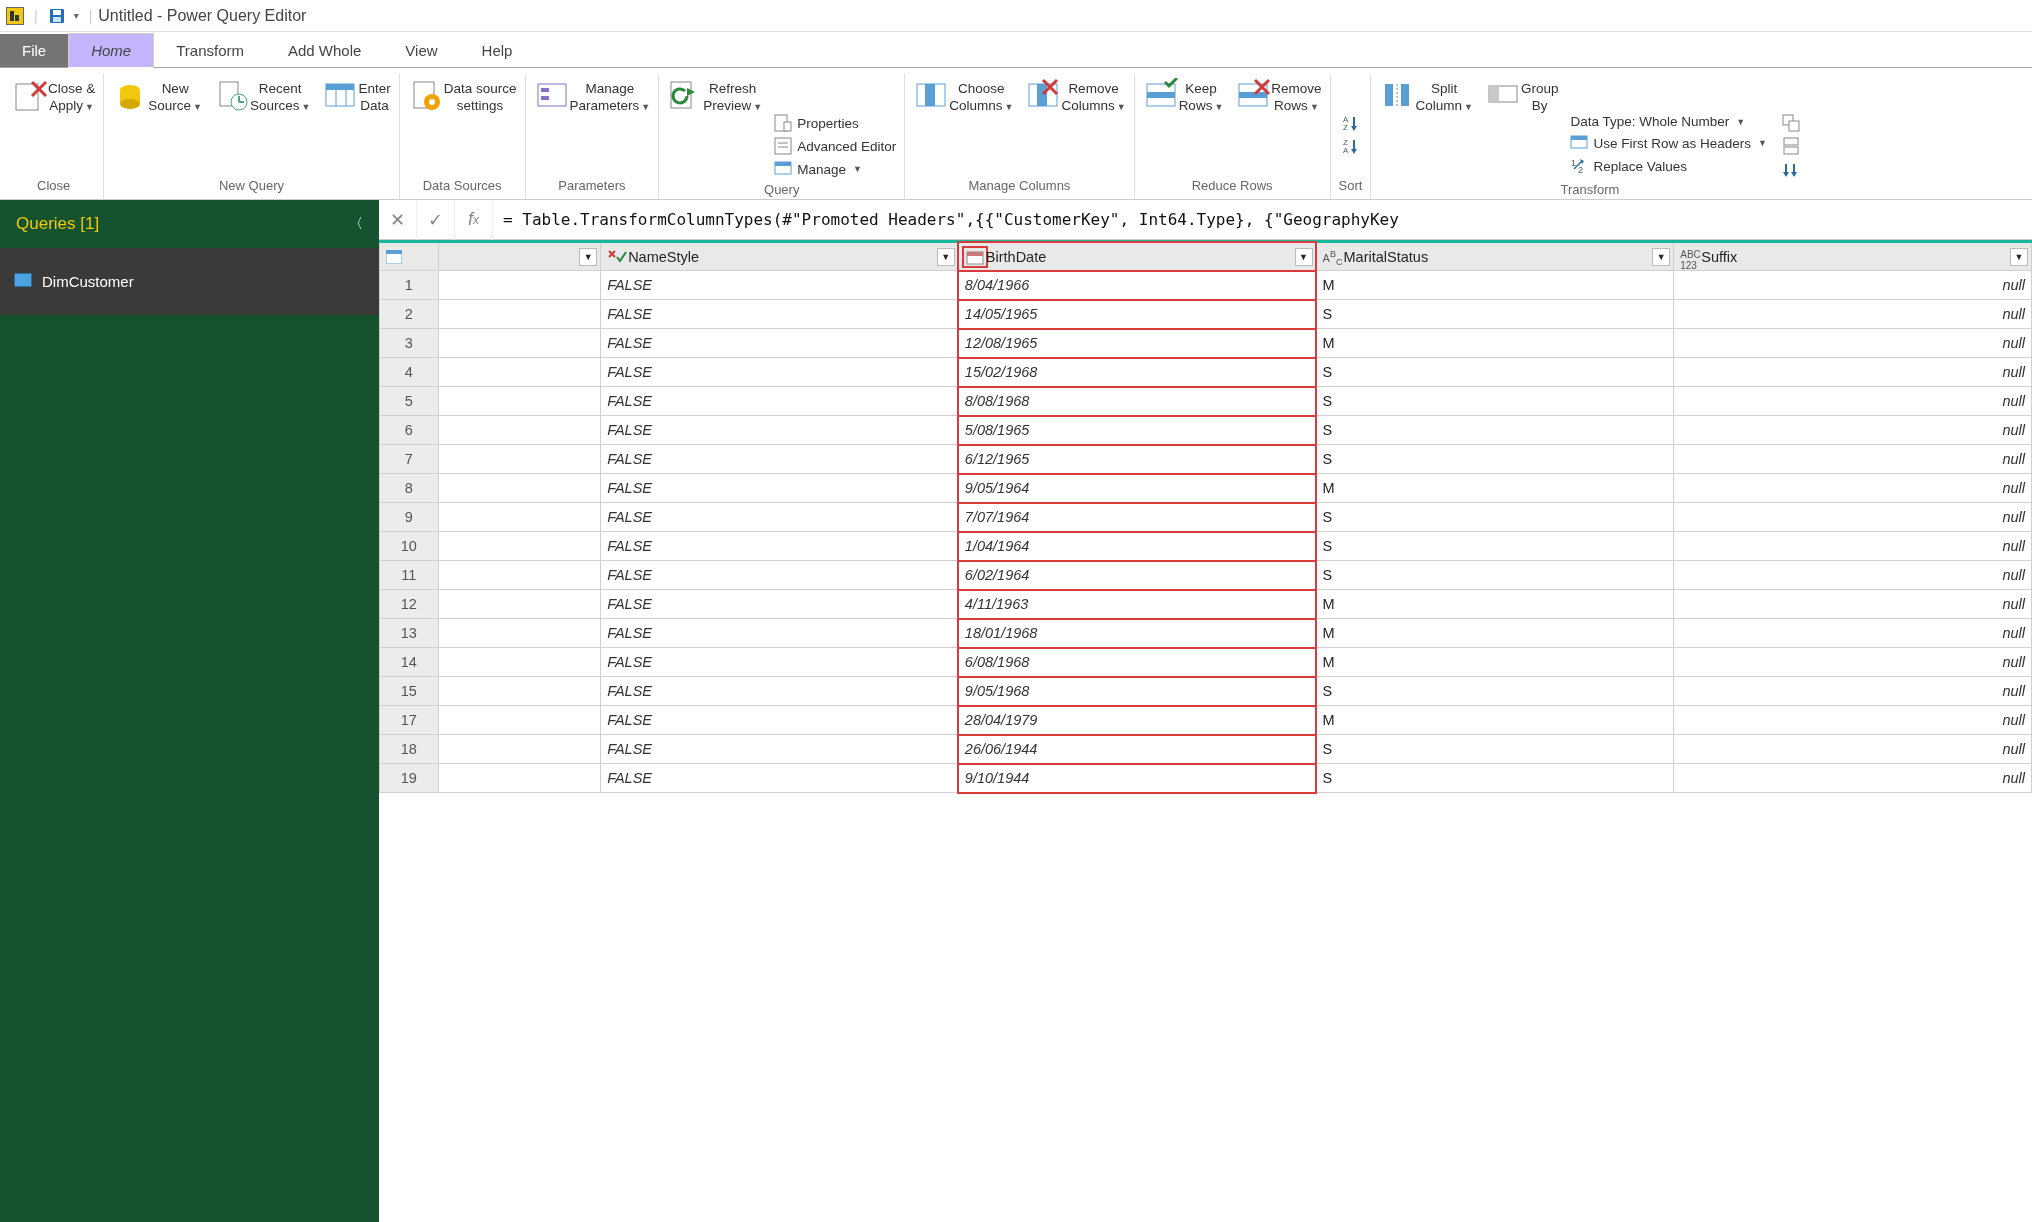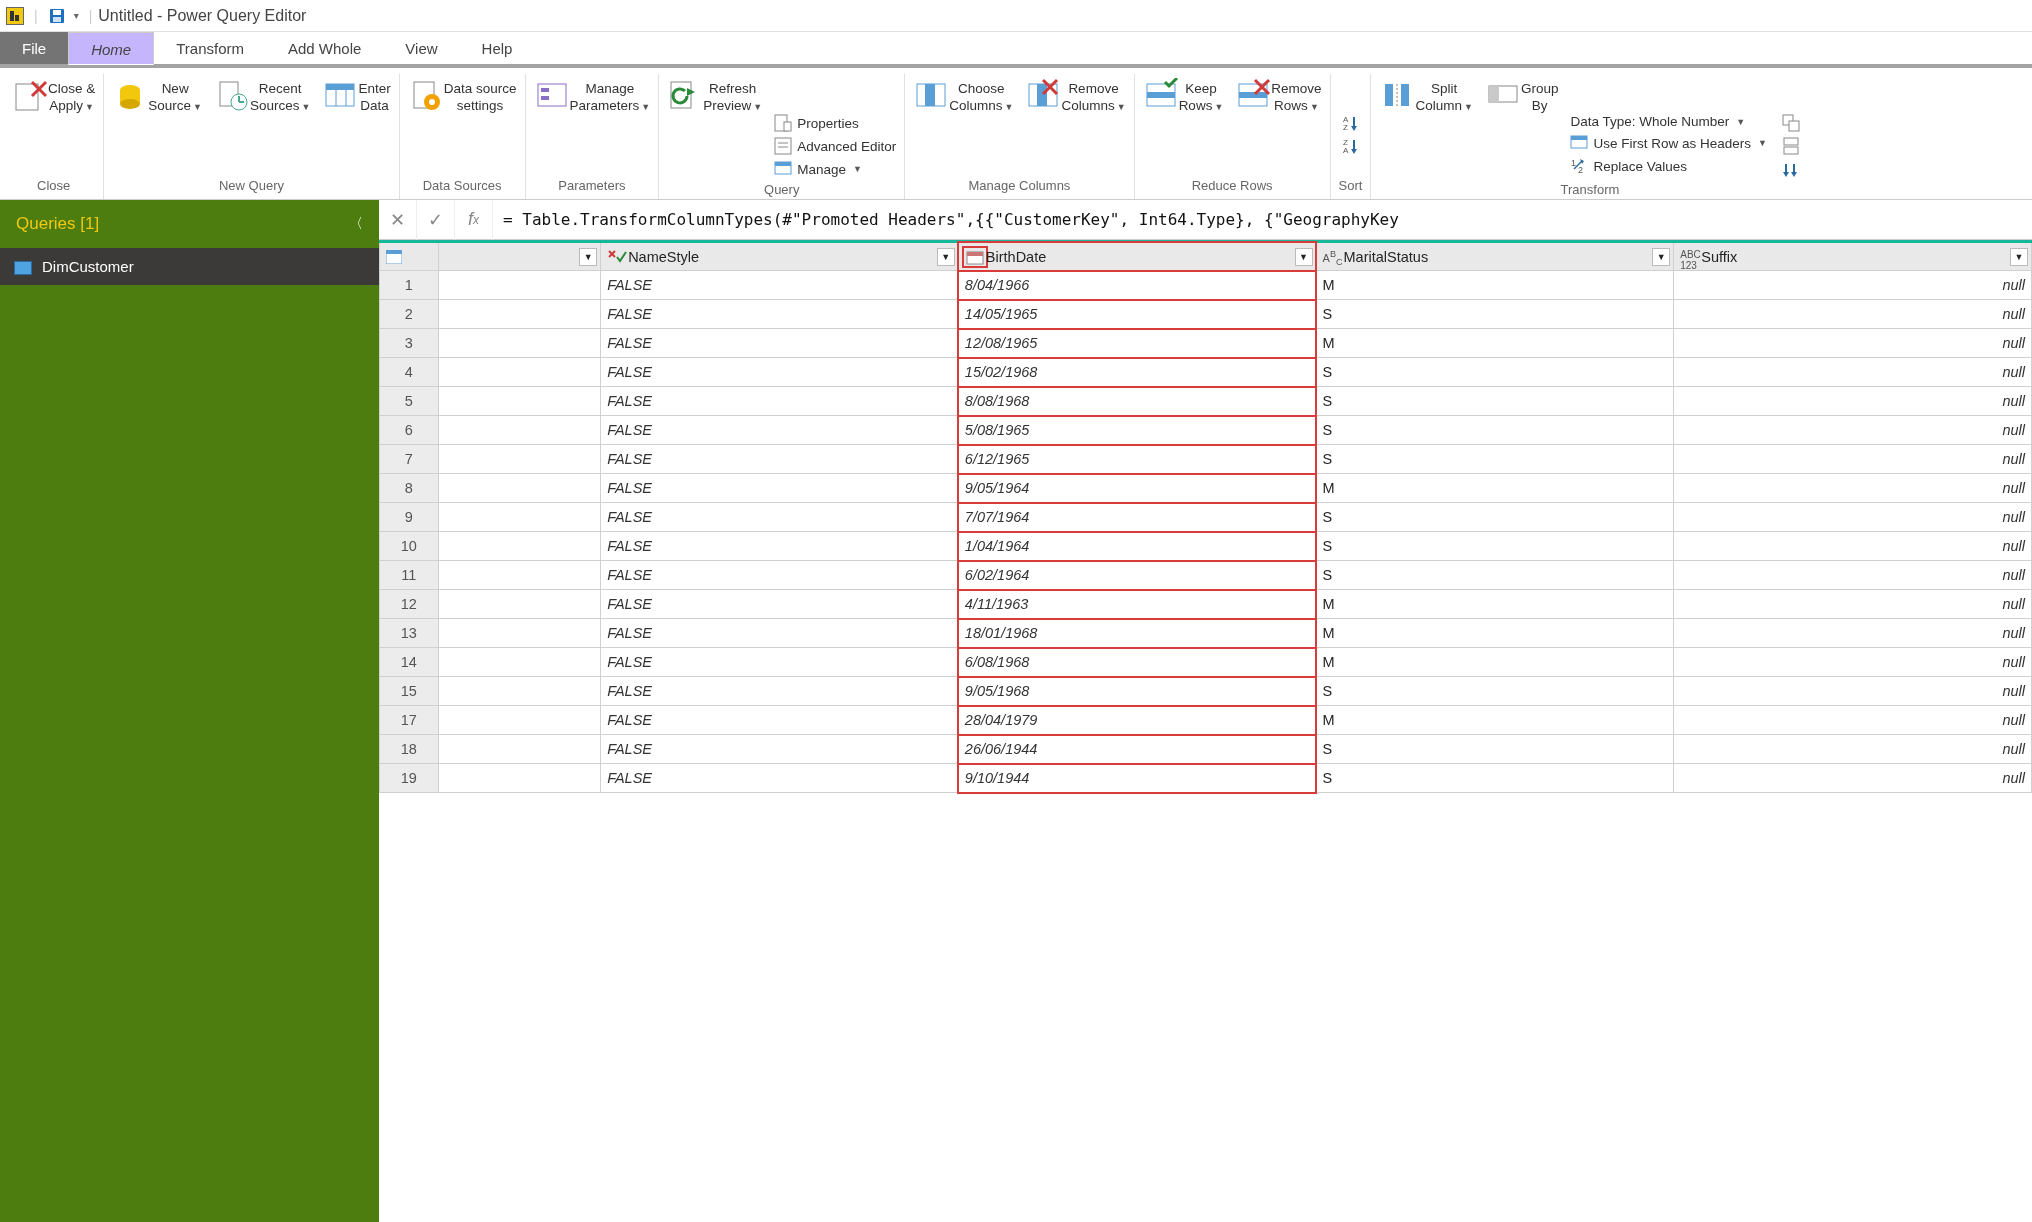--- a/index.html
+++ b/index.html
@@ -7,45 +7,45 @@
 
 
 .titlebar { display: flex; align-items: center; height: 32px; padding: 0 6px; border-bottom: 1px solid #e0e0e0; }
 .titlebar .app-icon { width: 18px; height: 18px; background: #f2c80f; border: 1px solid #666; margin-right: 4px; display: flex; align-items: center; justify-content: center; font-size: 10px; }
 .titlebar .save-icon { width: 18px; height: 18px; margin: 0 4px; }
 .titlebar .qat-drop { font-size: 10px; color: #666; padding: 0 4px; }
 .titlebar .divider { color: #ccc; margin: 0 6px; }
 .titlebar .title { font-size: 16px; color: #444; }
 
 
-.tabs { display: flex; height: 36px; border-bottom: 4px solid #a3a3a3; }
+.tabs { display: flex; align-items: flex-end; height: 36px; border-bottom: 1px solid #a3a3a3; }
 .tabs .file-tab { background: #747474; color: #fff; padding: 8px 22px; font-size: 15px; }
 .tabs .tab { padding: 8px 22px; font-size: 15px; color: #444; cursor: pointer; }
 .tabs .tab.active { border: 1px solid #ccc; border-bottom: 1px solid #fff; background: #c4b5fd; margin-bottom: -1px; font-style: italic; }
 
 
 .ribbon { display: flex; padding: 6px 4px 0 4px; border-bottom: 1px solid #ccc; height: 132px; align-items: stretch; }
 .ribbon-group { display: flex; flex-direction: column; align-items: center; justify-content: space-between; padding: 0 8px; border-right: 1px solid #e0e0e0; }
 .ribbon-group:last-child { border-right: none; }
 .ribbon-group .group-body { display: flex; align-items: flex-start; gap: 12px; flex: 1; padding-top: 4px; }
 .ribbon-group .group-label { font-size: 13px; color: #666; padding: 4px 0 6px 0; text-align: center; width: 100%; }
 .ribbon-btn { display: flex; flex-direction: row; align-items: center; justify-content: flex-start; min-width: 50px; cursor: pointer; }
 .ribbon-btn .icon { width: 36px; height: 36px; margin-bottom: 4px; display: flex; align-items: center; justify-content: center; }
 .ribbon-btn .label { font-size: 13.5px; color: #333; text-align: center; line-height: 1.25; white-space: pre-line; }
 .ribbon-col { display: flex; flex-direction: column; gap: 5px; justify-content: center; margin-top: 36px; }
 .ribbon-small { display: flex; align-items: center; gap: 5px; font-size: 13.5px; color: #333; cursor: pointer; }
 .ribbon-small .small-icon { width: 18px; height: 18px; }
 .drop-arrow { font-size: 9px; margin-left: 2px; color: #555; }
 
 
 .main { display: flex; height: calc(100vh - 200px); }
-.queries-panel { width: 379px; background: #4d7c0f; color: #fff; display: flex; flex-direction: column; }
+.queries-panel { width: 379px; background: #14532d; color: #fff; display: flex; flex-direction: column; }
 .queries-header { display: flex; align-items: center; justify-content: space-between; padding: 14px 16px; font-size: 17px; font-weight: 300; color: #f2c80f; }
 .queries-header .chev { color: #fff; font-size: 14px; }
-.query-item { display: flex; align-items: flex-end; gap: 10px; padding: 10px 14px; background: #3b3a39; color: #fff; font-size: 15px; }
+.query-item { display: flex; align-items: flex-start; gap: 10px; padding: 25px 14px; background: #3b3a39; color: #fff; font-size: 15px; }
 .query-item .table-icon { width: 18px; height: 14px; background: linear-gradient(#4fa3e0,#4fa3e0); border: 1px solid #2a6aa0; }
 
 
 .content { flex: 1; display: flex; flex-direction: column; overflow: hidden; }
 .formula-bar { display: flex; align-items: center; height: 40px; border-bottom: 1px solid #ccc; }
 .formula-bar .fb-btn { width: 38px; height: 40px; display: flex; align-items: center; justify-content: center; border-right: 1px solid #eee; color: #888; font-size: 18px; cursor: pointer; }
 .formula-bar .fb-input { flex: 1; padding: 0 10px; font-family: Consolas, monospace; font-size: 16px; color: #111; border: none; outline: none; height: 100%; }
 
 
 .grid-wrap { overflow: auto; flex: 1; }

